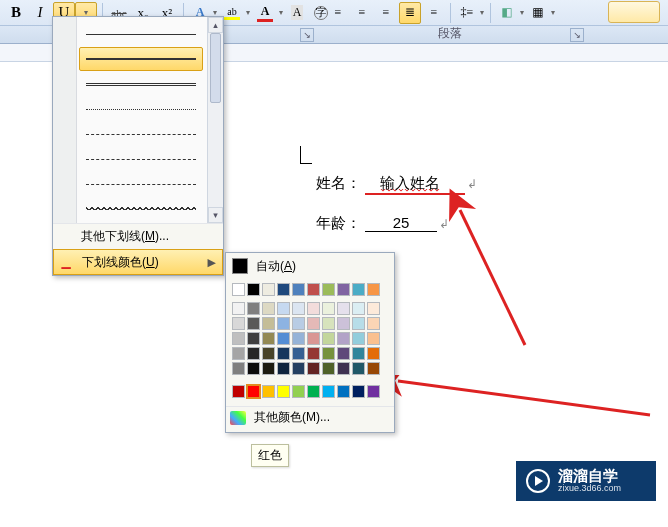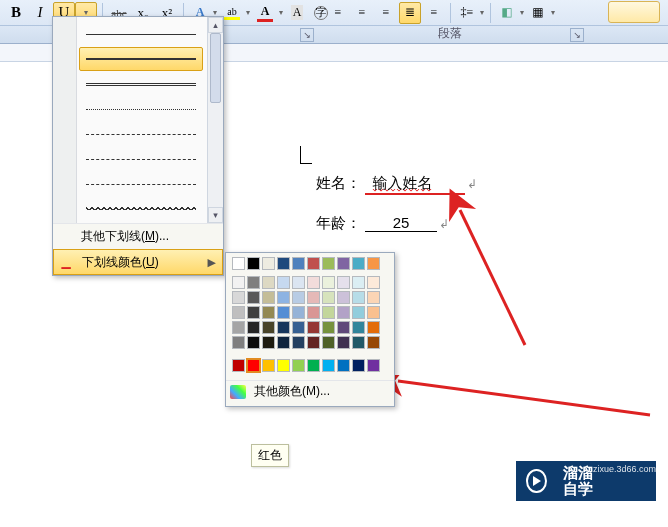--- a/index.html
+++ b/index.html
@@ -108,21 +108,21 @@
     }
     .line { position:absolute; font-size:15px; display:flex; align-items:baseline;}
     .label-txt { color:#000; }
     .entry {
       display:inline-block;
       min-width:100px;
       border-bottom:1px solid #000;
       text-align:center;
       margin-left:4px;
     }
-    .entry.red-under { border-bottom:2px solid #d22; }
+    .entry.red-under { border-bottom:2px solid #d22;text-align:right; }
     .entry .waved { background-image: linear-gradient(45deg, transparent 65%, #d22 80%, transparent 90%), linear-gradient(-45deg, transparent 65%, #d22 80%, transparent 90%); background-size: 6px 3px; background-position: bottom; background-repeat: repeat-x; padding-bottom:1px;}
     .ret { color:#888; font-size:12px; margin-left:2px;}
     .cursor-mark {
       position:absolute;
       width:12px; height:18px;
       border-left:1px solid #000;
       border-bottom:1px solid #000;
     }
     
     
@@ -264,21 +264,21 @@
       gap:8px;
       z-index:2;
     }
     .watermark .play{
       width:24px;height:24px;border:2px solid #fff;border-radius:50%;
       display:flex;align-items:center;justify-content:center;
     }
     .watermark .play::before{
       content:""; border-left:8px solid #fff;border-top:5px solid transparent;border-bottom:5px solid transparent; margin-left:2px;
     }
-    .wm-txt{display:flex;flex-direction:row;line-height:1.1;text-align:right;}
+    .wm-txt{display:flex;flex-direction:column;line-height:1.1;}
     .wm-main{font-size:15px;font-weight:bold;}
     .wm-sub{font-size:9px;opacity:.85;}
   </style>
 </head>
 <body>
 
 <div class="ribbon">
   <div class="tb-btn bold">B</div>
   <div class="tb-btn italic">I</div>
   <div class="tb-btn active und">U</div>
@@ -412,20 +412,24 @@
     <span><span>其他下划线(<span class="access-key">M</span>)...</span></span>
   </div>
   <div class="menu-row highlight">
     <span class="row-icon" style="color:#d22">▁</span>
     <span><span>下划线颜色(<span class="access-key">U</span>)</span></span>
     <span class="sub-arrow">▶</span>
   </div>
 </div>
 
 <div class="color-picker">
+  <div class="cp-row">
+    <div class="auto-sw"></div>
+    <span><span>自动(<span class="access-key">A</span>)</span></span>
+  </div>
   <div class="swatch-grid">
     <div class="sw-row" id="theme-r0">
         <div class="sw" style="background: rgb(255, 255, 255);"></div>
         <div class="sw" style="background: rgb(0, 0, 0);"></div>
         <div class="sw" style="background: rgb(238, 236, 225);"></div>
         <div class="sw" style="background: rgb(31, 73, 125);"></div>
         <div class="sw" style="background: rgb(79, 129, 189);"></div>
         <div class="sw" style="background: rgb(192, 80, 77);"></div>
         <div class="sw" style="background: rgb(155, 187, 89);"></div>
         <div class="sw" style="background: rgb(128, 100, 162);"></div>

